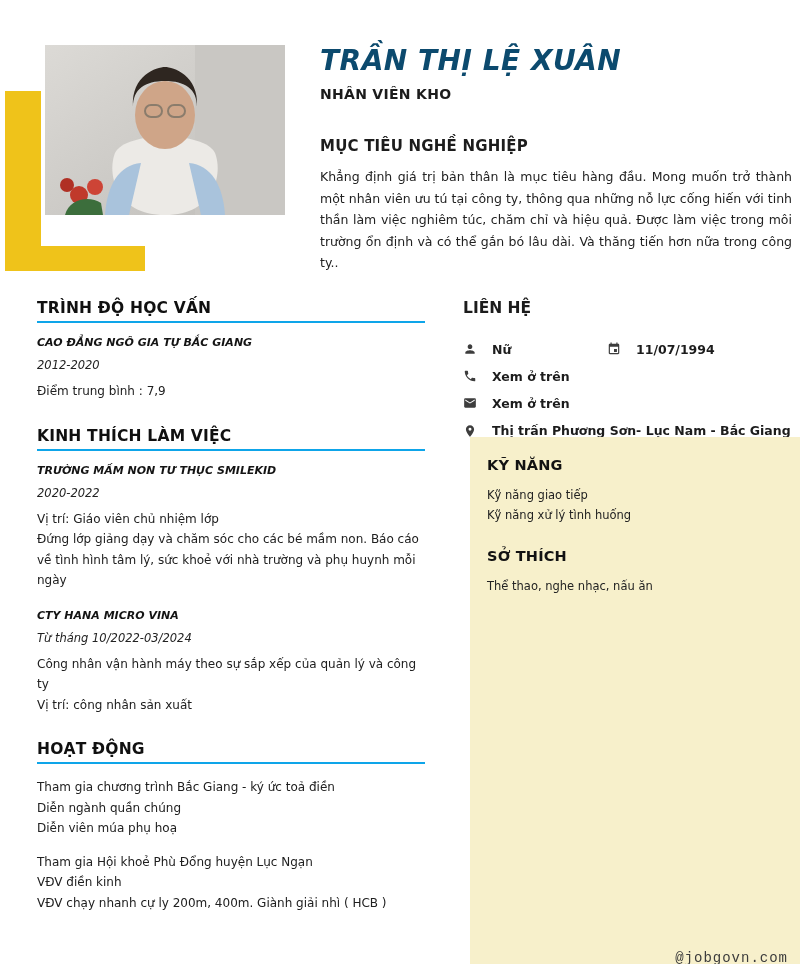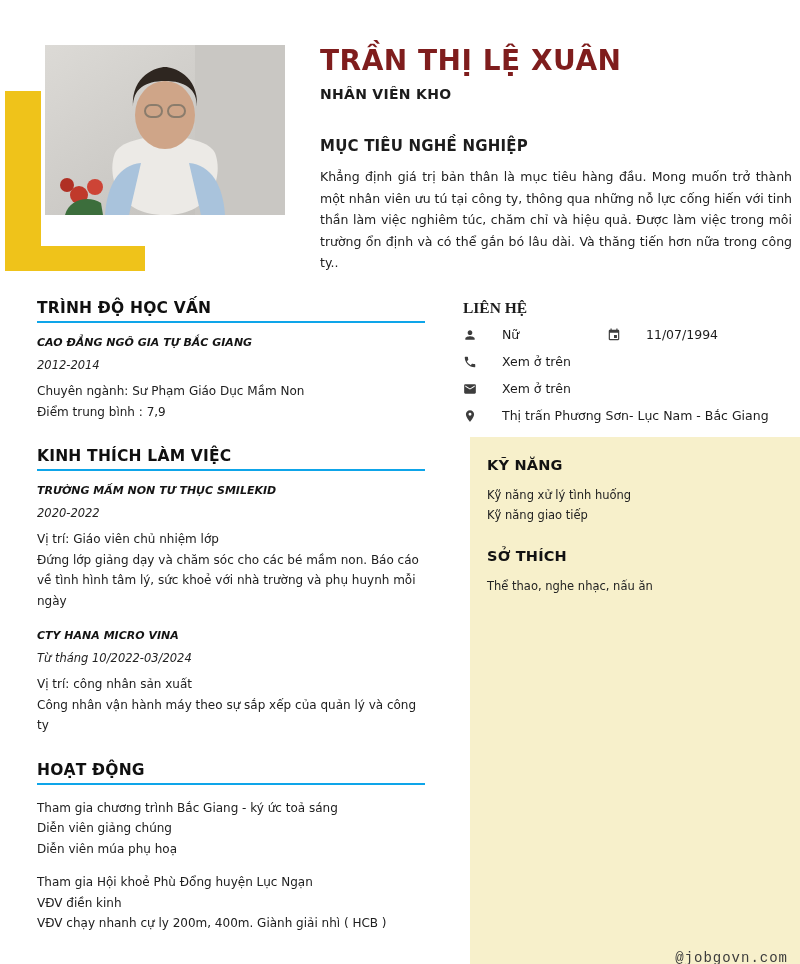--- a/index.html
+++ b/index.html
@@ -10,42 +10,42 @@
   
   .accent-v { position:absolute; left:5px; top:91px; width:36px; height:180px; background:#efc31a; }
   .accent-h { position:absolute; left:5px; top:246px; width:140px; height:25px; background:#efc31a; }
 
   
   .photo { position:absolute; left:45px; top:45px; width:240px; height:170px; overflow:hidden; background:#d6d4d1; }
   .photo svg { display:block; }
 
   
   .header-block { position:absolute; left:320px; top:44px; width:472px; }
-  .name { font-size:28px; font-weight:700; letter-spacing:.5px; color:#7f1d1d; }
+  .name { font-size:28px; font-weight:700; letter-spacing:.5px; color:#0c4a6e;font-style:italic; }
   .job-title { font-size:14px; font-weight:700; color:#1c1c1c; margin-top:9px; letter-spacing:.3px; }
   .obj-heading { font-size:15px; font-weight:700; margin-top:35px; letter-spacing:.2px; }
   .obj-text { font-size:12.5px; line-height:21.5px; margin-top:11px; text-align:justify; color:#222; }
 
   
   .left-col { position:absolute; left:37px; top:299px; width:388px; }
   .right-col { position:absolute; left:463px; top:299px; width:332px; }
 
   .sec-h { font-size:15.5px; font-weight:700; letter-spacing:.2px; color:#101010;
            padding-bottom:4px; border-bottom:2px solid #0ea5e9; margin-bottom:13px; }
   .section { margin-bottom:25px; }
   .sub-h { font-size:11px; font-weight:700; margin-bottom:9px; color:#141414;font-style:italic; }
   .period { font-size:11.5px; font-style:italic; margin-bottom:9px; color:#222; }
   .line { font-size:12px; line-height:20.5px; color:#202020; }
   .job-block { margin-bottom:18px; }
   .group { margin-bottom:13px; }
 
   
-  .contact-h { font-size:15.5px; font-weight:700; margin-bottom:10px;font-family:Liberation Serif, serif; }
+  .contact-h { font-size:15.5px; font-weight:700; margin-bottom:25px; }
   .c-row { display:flex; align-items:center; margin-bottom:12px; min-height:14px; }
-  .c-pair { display:flex; align-items:center; gap:25px; }
+  .c-pair { display:flex; align-items:flex-start; gap:15px;font-weight:bold; }
   .c-pair.first { width:144px; flex:0 0 144px; }
   .c-icon { width:14px; height:14px; flex:0 0 14px; display:inline-flex; align-items:center; justify-content:center; }
   .c-icon svg { width:14px; height:14px; fill:#3d3d3d; }
   .c-text { font-size:12.5px; color:#1c1c1c; }
   .c-row.address { align-items:flex-start; }
   .c-row.address .c-icon { margin-top:1px; }
 
   
   .panel { position:absolute; left:470px; top:437px; width:332px; height:538px;
            background:#f7f0cb; padding:20px 17px; }
@@ -92,46 +92,45 @@
     <div class="job-title">NHÂN VIÊN KHO</div>
     <div class="obj-heading">MỤC TIÊU NGHỀ NGHIỆP</div>
     <div class="obj-text">Khẳng định giá trị bản thân là mục tiêu hàng đầu. Mong muốn trở thành một nhân viên ưu tú tại công ty, thông qua những nỗ lực cống hiến với tinh thần làm việc nghiêm túc, chăm chỉ và hiệu quả. Được làm việc trong môi trường ổn định và có thể gắn bó lâu dài. Và thăng tiến hơn nữa trong công ty..</div>
   </div>
 
   <div class="left-col">
 
     <div class="section">
       <div class="sec-h">TRÌNH ĐỘ HỌC VẤN</div>
       <div class="sub-h">CAO ĐẲNG NGÔ GIA TỰ BẮC GIANG</div>
-      <div class="period">2012-2014</div>
-      <div class="line">Chuyên ngành: Sư Phạm Giáo Dục Mầm Non</div>
+      <div class="period">2012-2020</div>
       <div class="line">Điểm trung bình : 7,9</div>
     </div>
 
     <div class="section">
       <div class="sec-h">KINH THÍCH LÀM VIỆC</div>
       <div class="job-block">
         <div class="sub-h">TRƯỜNG MẦM NON TƯ THỤC SMILEKID</div>
         <div class="period">2020-2022</div>
         <div class="line">Vị trí: Giáo viên chủ nhiệm lớp</div>
         <div class="line">Đứng lớp giảng dạy và chăm sóc cho các bé mầm non. Báo cáo về tình hình tâm lý, sức khoẻ với nhà trường và phụ huynh mỗi ngày</div>
       </div>
       <div class="job-block">
         <div class="sub-h">CTY HANA MICRO VINA</div>
         <div class="period">Từ tháng 10/2022-03/2024</div>
+        <div class="line">Công nhân vận hành máy theo sự sắp xếp của quản lý và công ty</div>
         <div class="line">Vị trí: công nhân sản xuất</div>
-        <div class="line">Công nhân vận hành máy theo sự sắp xếp của quản lý và công ty</div>
       </div>
     </div>
 
     <div class="section">
       <div class="sec-h">HOẠT ĐỘNG</div>
       <div class="group">
-        <div class="line">Tham gia chương trình Bắc Giang - ký ức toả sáng</div>
-        <div class="line">Diễn viên giảng chúng</div>
+        <div class="line">Tham gia chương trình Bắc Giang - ký ức toả điền</div>
+        <div class="line">Diễn ngành quần chúng</div>
         <div class="line">Diễn viên múa phụ hoạ</div>
       </div>
       <div class="group">
         <div class="line">Tham gia Hội khoẻ Phù Đổng huyện Lục Ngạn</div>
         <div class="line">VĐV điền kinh</div>
         <div class="line">VĐV chạy nhanh cự ly 200m, 400m. Giành giải nhì ( HCB )</div>
       </div>
     </div>
 
   </div>
@@ -187,20 +186,20 @@
               <path d="M12 2C8.13 2 5 5.13 5 9c0 5.25 7 13 7 13s7-7.75 7-13c0-3.87-3.13-7-7-7zm0 9.5a2.5 2.5 0 010-5 2.5 2.5 0 010 5z"></path>
             </svg>
         </span>
         <span class="c-text">Thị trấn Phương Sơn- Lục Nam - Bắc Giang</span>
       </span>
     </div>
   </div>
 
   <div class="panel">
     <div class="panel-h">KỸ NĂNG</div>
+    <div class="panel-line">Kỹ năng giao tiếp</div>
     <div class="panel-line">Kỹ năng xử lý tình huống</div>
-    <div class="panel-line">Kỹ năng giao tiếp</div>
     <div class="panel-h second">SỞ THÍCH</div>
     <div class="panel-line">Thể thao, nghe nhạc, nấu ăn</div>
     <div class="watermark">@jobgovn.com</div>
   </div>
 
 </div>
 
 </body></html>

